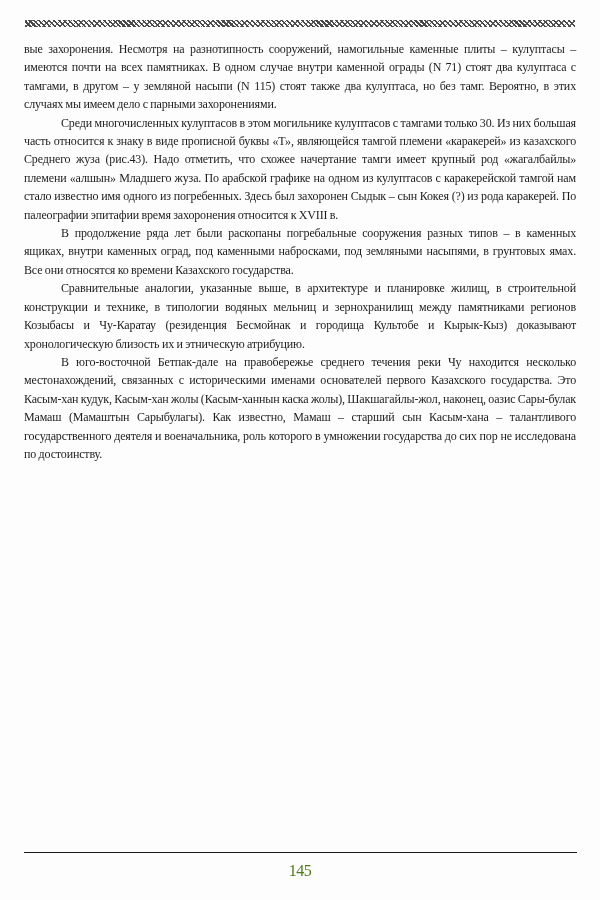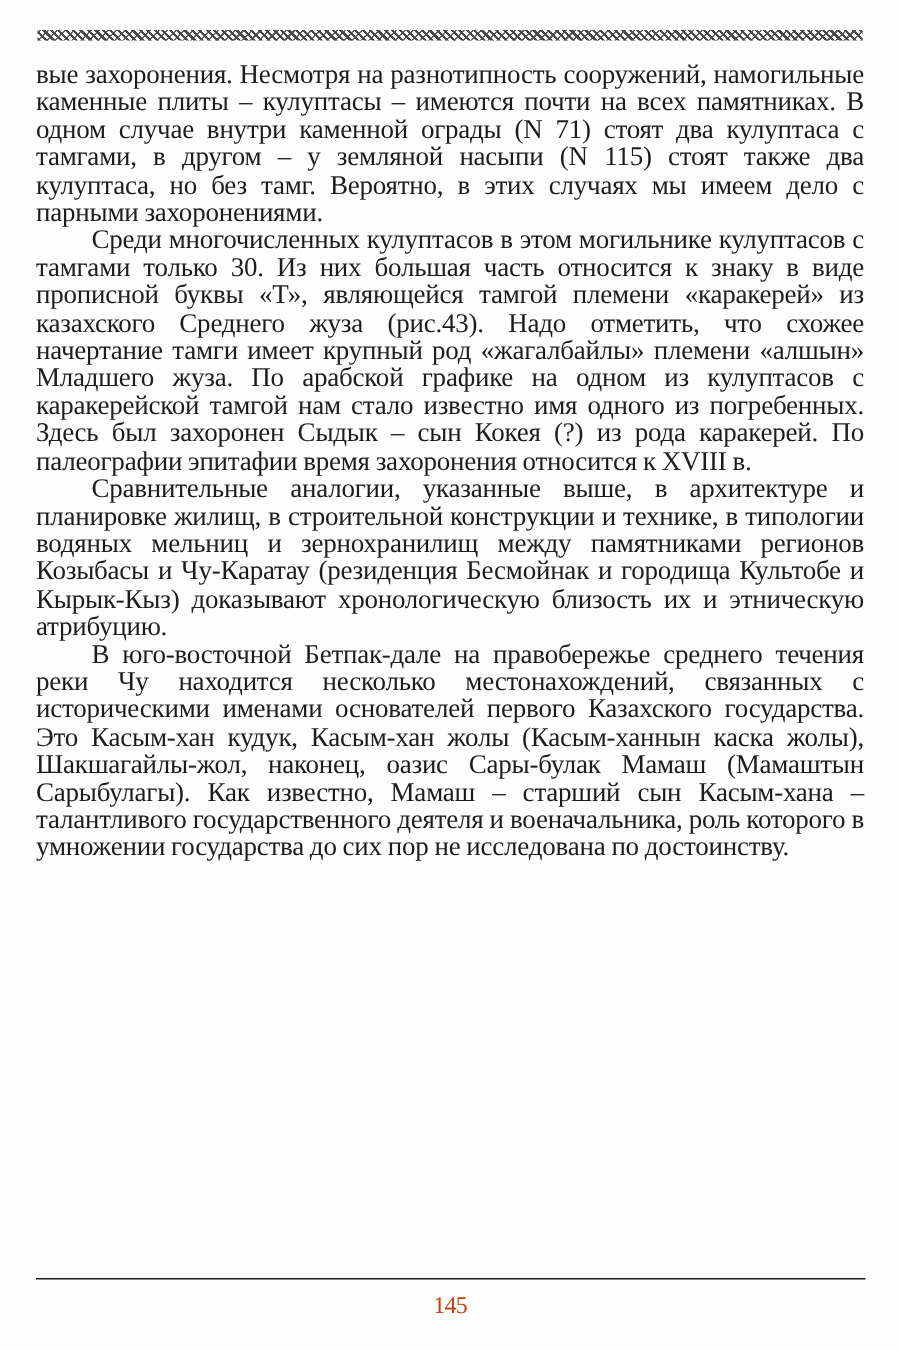--- a/index.html
+++ b/index.html
@@ -24,21 +24,21 @@
       background:
         repeating-linear-gradient(45deg, #2a2a2a 0 1.5px, transparent 1.5px 3.5px),
         repeating-linear-gradient(-45deg, #444 0 1px, transparent 1px 4px);
       opacity: 0.85;
     }
     .text-block {
       position: absolute;
       left: 24px;
       top: 40px;
       width: 552px;
-      font-size: 18px;
+      font-size: 12px;
       line-height: 18.4px;
       text-align: justify;
       letter-spacing: -0.15px;
       word-spacing: -0.4px;
     }
     .text-block p {
       margin: 0;
       text-indent: 0;
     }
     .text-block p.indent {
@@ -53,29 +53,30 @@
       border-top: 1.5px solid #1a1a1a;
     }
     .page-number {
       position: absolute;
       left: 0;
       width: 600px;
       top: 862px;
       text-align: center;
       font-size: 16px;
       letter-spacing: -0.5px;
-      color: #c2410c;
+      color: #4d7c0f;
     }
   </style>
 </head>
 <body>
 
 <div class="ornament"></div>
 
 <div class="text-block">
   <p>вые захоронения. Несмотря на разнотипность сооружений, намогильные каменные плиты – кулуптасы – имеются почти на всех памятниках. В одном случае внутри каменной ограды (N 71) стоят два кулуптаса с тамгами, в другом – у земляной насыпи (N 115) стоят также два кулуптаса, но без тамг. Вероятно, в этих случаях мы имеем дело с парными захоронениями.</p>
   <p class="indent">Среди многочисленных кулуптасов в этом могильнике кулуптасов с тамгами только 30. Из них большая часть относится к знаку в виде прописной буквы «Т», являющейся тамгой племени «каракерей» из казахского Среднего жуза (рис.43). Надо отметить, что схожее начертание тамги имеет крупный род «жагалбайлы» племени «алшын» Младшего жуза. По арабской графике на одном из кулуптасов с каракерейской тамгой нам стало известно имя одного из погребенных. Здесь был захоронен Сыдык – сын Кокея (?) из рода каракерей. По палеографии эпитафии время захоронения относится к XVIII в.</p>
+  <p class="indent">В продолжение ряда лет были раскопаны погребальные сооружения разных типов – в каменных ящиках, внутри каменных оград, под каменными набросками, под земляными насыпями, в грунтовых ямах. Все они относятся ко времени Казахского государства.</p>
   <p class="indent">Сравнительные аналогии, указанные выше, в архитектуре и планировке жилищ, в строительной конструкции и технике, в типологии водяных мельниц и зернохранилищ между памятниками регионов Козыбасы и Чу-Каратау (резиденция Бесмойнак и городища Культобе и Кырык-Кыз) доказывают хронологическую близость их и этническую атрибуцию.</p>
   <p class="indent">В юго-восточной Бетпак-дале на правобережье среднего течения реки Чу находится несколько местонахождений, связанных с историческими именами основателей первого Казахского государства. Это Касым-хан кудук, Касым-хан жолы (Касым-ханнын каска жолы), Шакшагайлы-жол, наконец, оазис Сары-булак Мамаш (Мамаштын Сарыбулагы). Как известно, Мамаш – старший сын Касым-хана – талантливого государственного деятеля и военачальника, роль которого в умножении государства до сих пор не исследована по достоинству.</p>
 </div>
 
 <div class="footer-rule"></div>
 <div class="page-number">145</div>
 
 </body></html>

